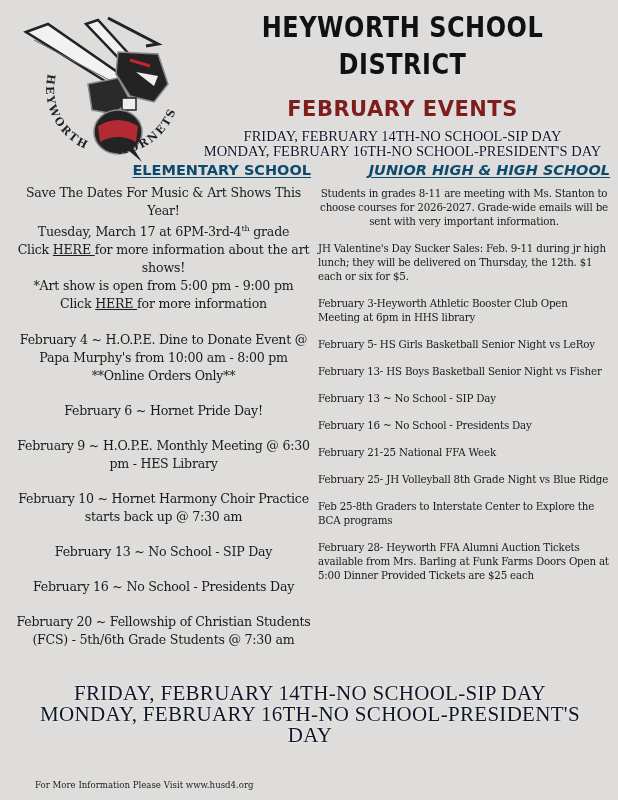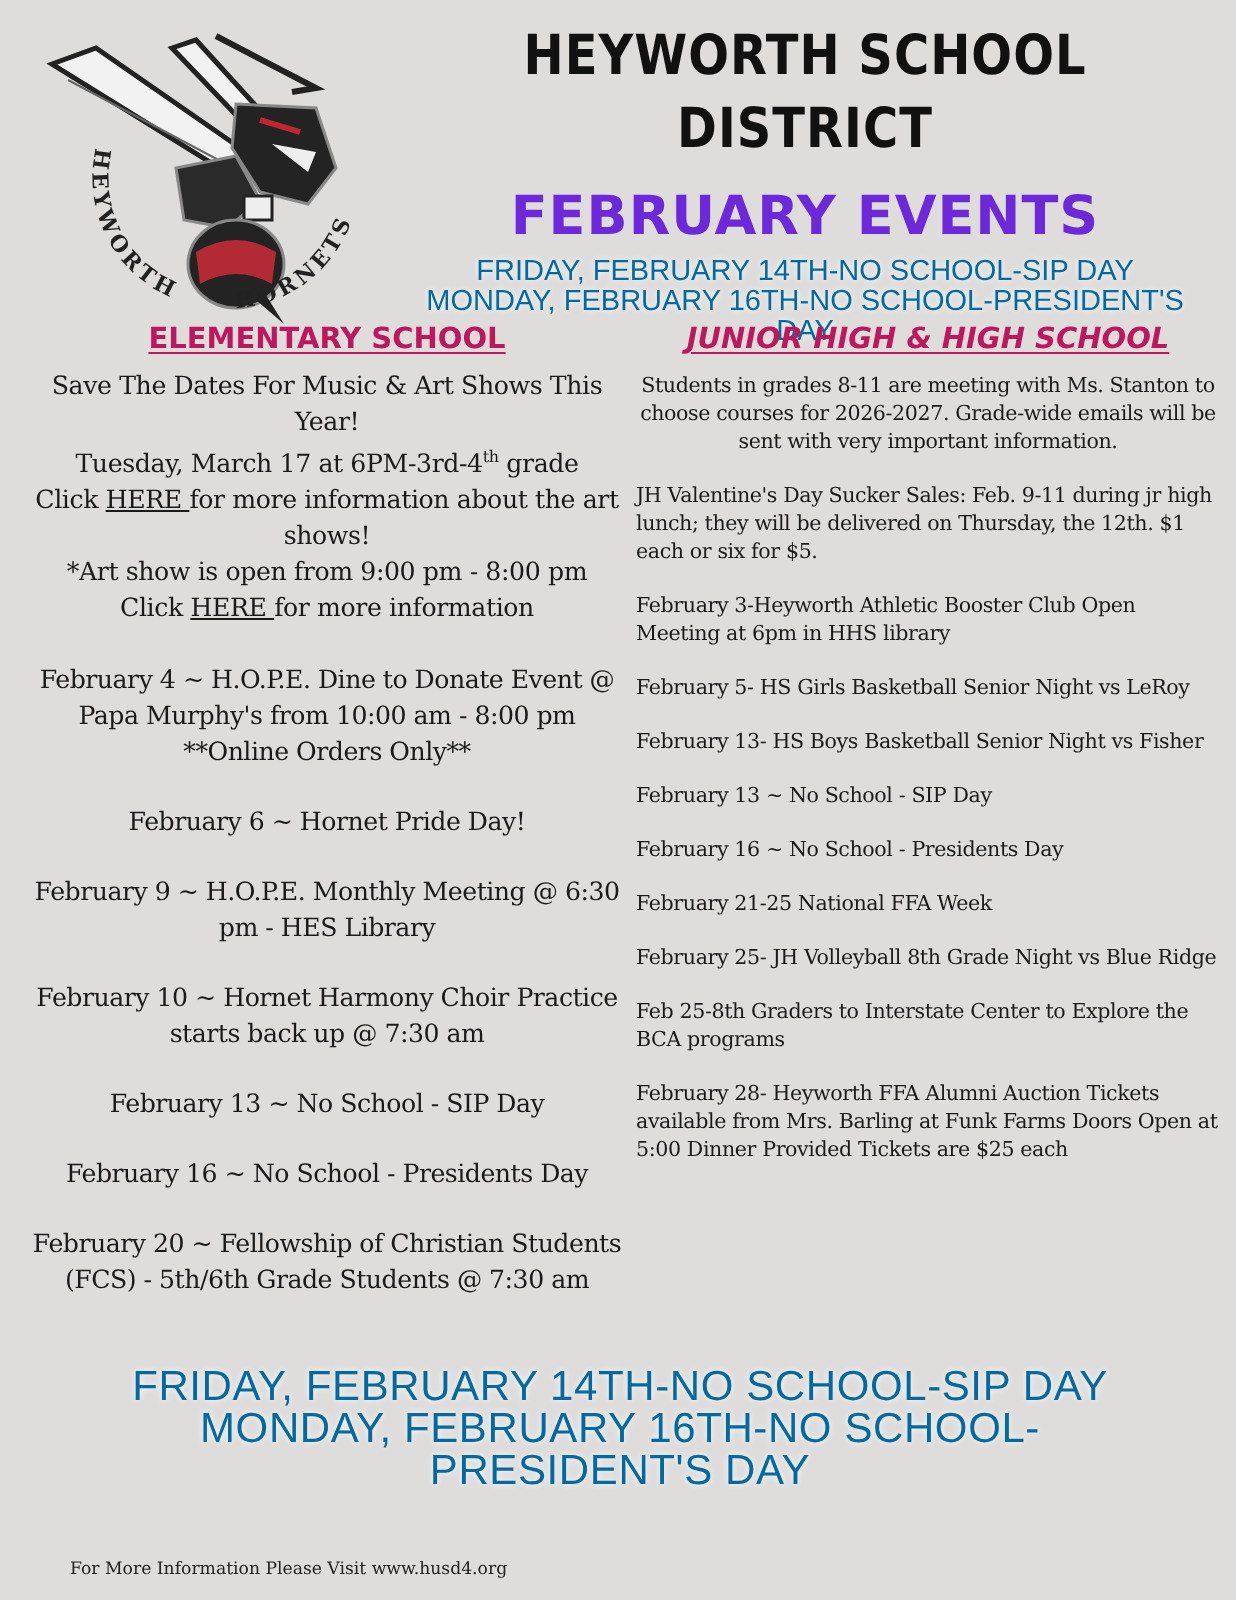--- a/index.html
+++ b/index.html
@@ -20,47 +20,47 @@
       font-weight: 900;
       font-size: 24px;
       letter-spacing: 0.5px;
       color: #111;
       line-height: 32px;
       transform: scaleY(1.15);
     }
     .events-title {
       font-family: "DejaVu Sans", sans-serif;
       font-weight: 800;
-      font-size: 27px;
-      color: #6d28d9;
+      font-size: 21px;
+      color: #7f1d1d;
       margin-top: 16px;
       line-height: 30px;
       letter-spacing: 0.5px;
     }
     .red-banner {
-      font-family: Liberation Sans, sans-serif;
-      color: #0369a1;
+      font-family: Liberation Serif, serif;
+      color: #0f172a;
       text-shadow: 0 0 3px rgba(255,255,255,0.9);
       text-align: center;
     }
     .header .red-banner { font-size: 14.5px; line-height: 15px; margin-top: 5px; }
 
     
     .col { position: absolute; top: 160px; }
     .col-left { left: 16px; width: 295px; }
     .col-right { left: 318px; width: 292px; }
     .col-heading {
       font-family: "DejaVu Sans", sans-serif;
       font-weight: 900;
       font-size: 14.5px;
-      text-align: center;
+      text-align: right;
       text-decoration: underline;
       text-underline-offset: 2px;
       line-height: 20px;
-      color: #be185d;
+      color: #0c4a6e;
     }
     .col-right .col-heading { font-style: italic; }
 
     .intro {
       text-align: center;
       font-size: 12.6px;
       line-height: 18px;
       margin-top: 4px;
       letter-spacing: -0.2px;
     }
@@ -141,21 +141,21 @@
       <div>MONDAY, FEBRUARY 16TH-NO SCHOOL-PRESIDENT'S DAY</div>
     </div>
   </div>
 
   <div class="col col-left">
     <div class="col-heading">ELEMENTARY SCHOOL</div>
     <div class="intro">
       <div>Save The Dates For Music &amp; Art Shows This Year!</div>
       <div><span>Tuesday, March 17 at 6PM-3rd-4</span><sup>th</sup><span> grade</span></div>
       <div><span>Click </span><span class="link">HERE </span><span>for more information about the art shows!</span></div>
-      <div>*Art show is open from 9:00 pm - 8:00 pm</div>
+      <div>*Art show is open from 5:00 pm - 9:00 pm</div>
       <div><span>Click </span><span class="link">HERE </span><span>for more information</span></div>
     </div>
     <ul class="event-list left-events">
       <li>February 4 ~ H.O.P.E. Dine to Donate Event @ Papa Murphy's from 10:00 am - 8:00 pm **Online Orders Only**</li>
       <li>February 6 ~ Hornet Pride Day!</li>
       <li>February 9 ~ H.O.P.E. Monthly Meeting @ 6:30 pm - HES Library</li>
       <li>February 10 ~ Hornet Harmony Choir Practice starts back up @ 7:30 am</li>
       <li>February 13 ~ No School - SIP Day</li>
       <li>February 16 ~ No School - Presidents Day</li>
       <li>February 20 ~ Fellowship of Christian Students (FCS) - 5th/6th Grade Students @ 7:30 am</li>

